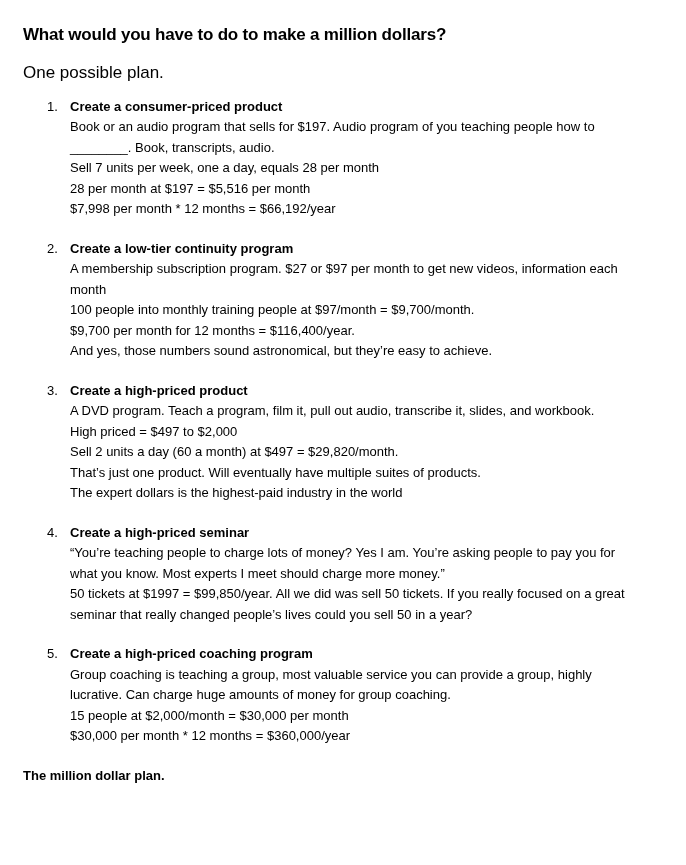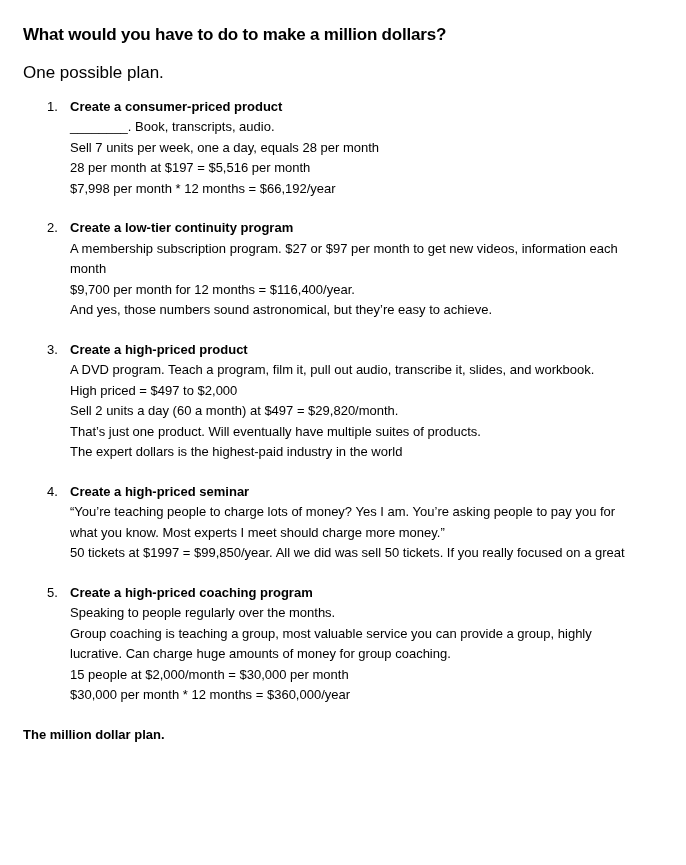--- a/index.html
+++ b/index.html
@@ -62,53 +62,55 @@
 </head>
 <body>
 
 <div class="page" style="background: rgb(255, 255, 255); color: rgb(0, 0, 0);">
   <h1 class="title">What would you have to do to make a million dollars?</h1>
   <p class="intro">One possible plan.</p>
   <div class="list">
       <div class="item">
         <span class="item-num">1.</span>
         <div class="item-heading">Create a consumer-priced product</div>
+        <div class="item-line">Book or an audio program that sells for $197. Audio program of you teaching people how to</div>
         <div class="item-line">________. Book, transcripts, audio.</div>
         <div class="item-line">Sell 7 units per week, one a day, equals 28 per month</div>
         <div class="item-line">28 per month at $197 = $5,516 per month</div>
         <div class="item-line">$7,998 per month * 12 months = $66,192/year</div>
       </div>
       <div class="item">
         <span class="item-num">2.</span>
         <div class="item-heading">Create a low-tier continuity program</div>
         <div class="item-line">A membership subscription program. $27 or $97 per month to get new videos, information each</div>
         <div class="item-line">month</div>
+        <div class="item-line">100 people into monthly training people at $97/month = $9,700/month.</div>
         <div class="item-line">$9,700 per month for 12 months = $116,400/year.</div>
         <div class="item-line">And yes, those numbers sound astronomical, but they’re easy to achieve.</div>
       </div>
       <div class="item">
         <span class="item-num">3.</span>
         <div class="item-heading">Create a high-priced product</div>
         <div class="item-line">A DVD program. Teach a program, film it, pull out audio, transcribe it, slides, and workbook.</div>
         <div class="item-line">High priced = $497 to $2,000</div>
         <div class="item-line">Sell 2 units a day (60 a month) at $497 = $29,820/month.</div>
         <div class="item-line">That’s just one product. Will eventually have multiple suites of products.</div>
         <div class="item-line">The expert dollars is the highest-paid industry in the world</div>
       </div>
       <div class="item">
         <span class="item-num">4.</span>
         <div class="item-heading">Create a high-priced seminar</div>
         <div class="item-line">“You’re teaching people to charge lots of money? Yes I am. You’re asking people to pay you for</div>
         <div class="item-line">what you know. Most experts I meet should charge more money.”</div>
         <div class="item-line">50 tickets at $1997 = $99,850/year. All we did was sell 50 tickets. If you really focused on a great</div>
+        <div class="item-line">seminar that really changed people’s lives could you sell 50 in a year?</div>
       </div>
       <div class="item">
         <span class="item-num">5.</span>
         <div class="item-heading">Create a high-priced coaching program</div>
-        <div class="item-line">Speaking to people regularly over the months.</div>
         <div class="item-line">Group coaching is teaching a group, most valuable service you can provide a group, highly</div>
         <div class="item-line">lucrative. Can charge huge amounts of money for group coaching.</div>
         <div class="item-line">15 people at $2,000/month = $30,000 per month</div>
         <div class="item-line">$30,000 per month * 12 months = $360,000/year</div>
       </div>
     </div>
   <div class="footer-line">The million dollar plan.</div>
 </div>
 
 </body></html>

